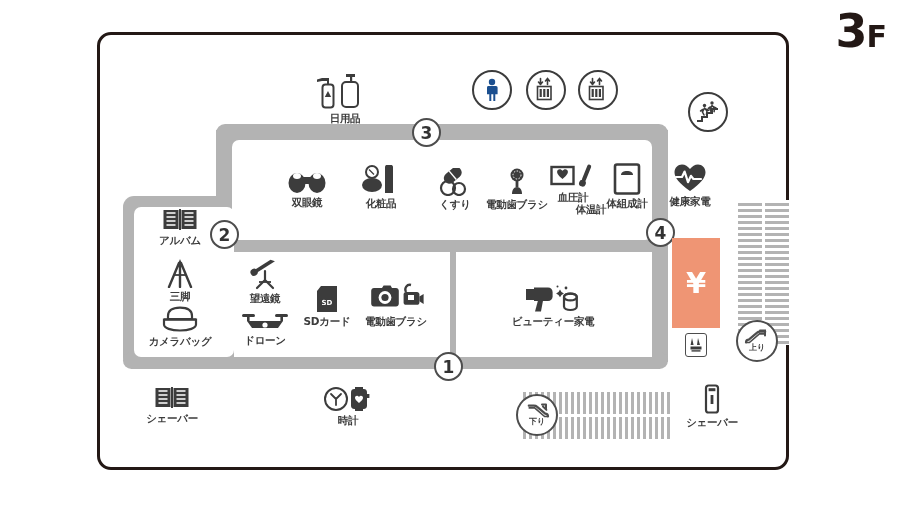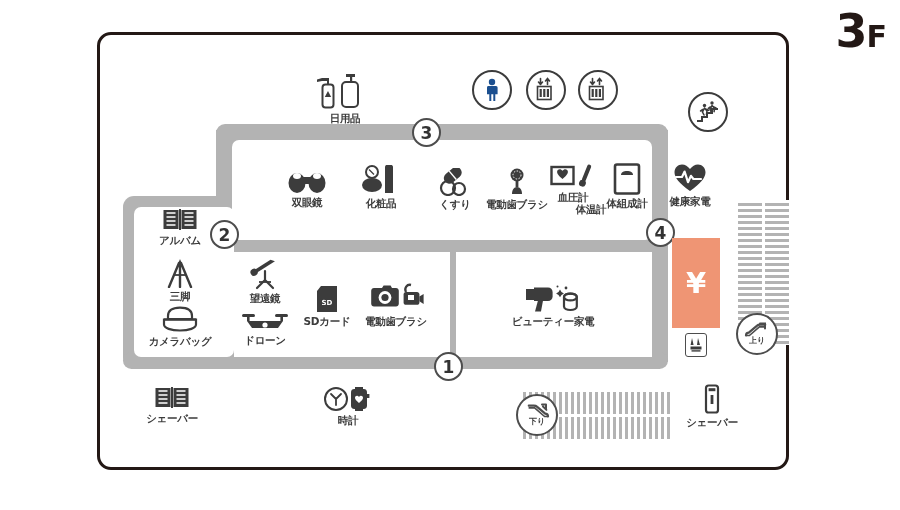--- a/index.html
+++ b/index.html
@@ -433,21 +433,21 @@
       <rect x="2.5" y="13.2" width="9" height="1.4" fill="#3c3c3c"></rect>
     </svg>
   </div>
 
   <div class="stripe-block" style="left:738px;top:200px;width:24px;height:145px;">
     <div class="stripe-h"></div>
   </div>
   <div class="stripe-block" style="left:765px;top:200px;width:24px;height:145px;">
     <div class="stripe-h"></div>
   </div>
-  <div class="esc-badge" style="left:736px;top:313px;justify-content:center;">
+  <div class="esc-badge" style="left:736px;top:320px;justify-content:center;">
     <svg width="26" height="16" viewBox="0 0 26 16" aria-hidden="true">
       <path d="M2 13.5 c0-1.6 1.2-2.8 2.8-2.8 l8-6.8 c1-.9 2-1.2 3.4-1.2 h5" stroke="#4d4d4d" stroke-width="2.2" fill="none" stroke-linecap="round"></path>
       <path d="M2 13.5 h3.4 l10-8.6 h6" stroke="#4d4d4d" stroke-width="1.6" fill="none"></path>
       <path d="M16 1.5 l5 0 l0 5" stroke="#4d4d4d" stroke-width="2" fill="none" stroke-linecap="round"></path>
     </svg>
     <span class="lbl">上り</span>
   </div>
 
   <div class="stripe-block" style="left:520px;top:392px;width:153px;height:22px;">
     <div class="stripe-v"></div>

